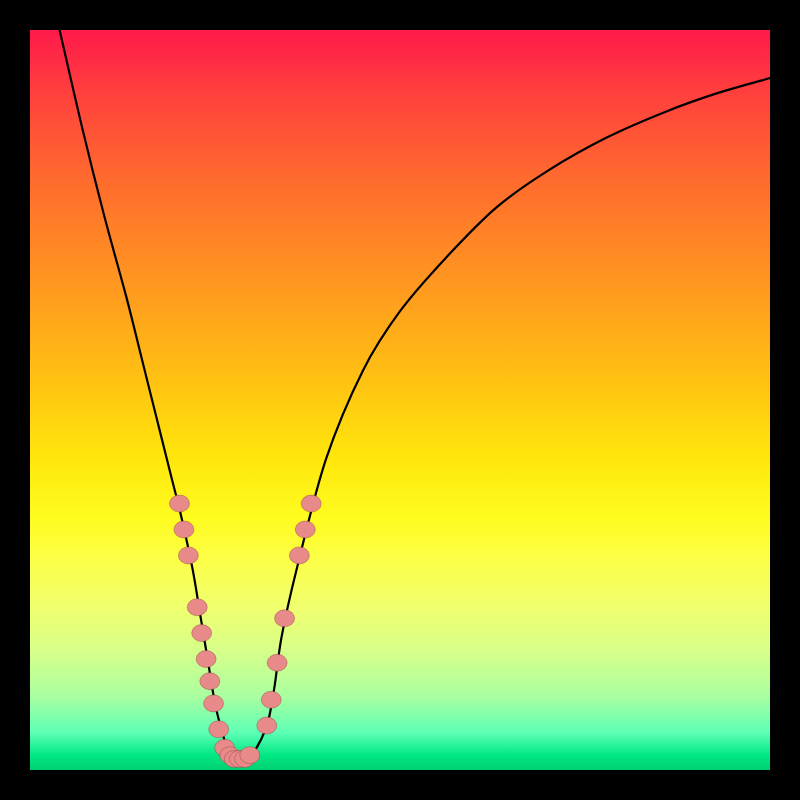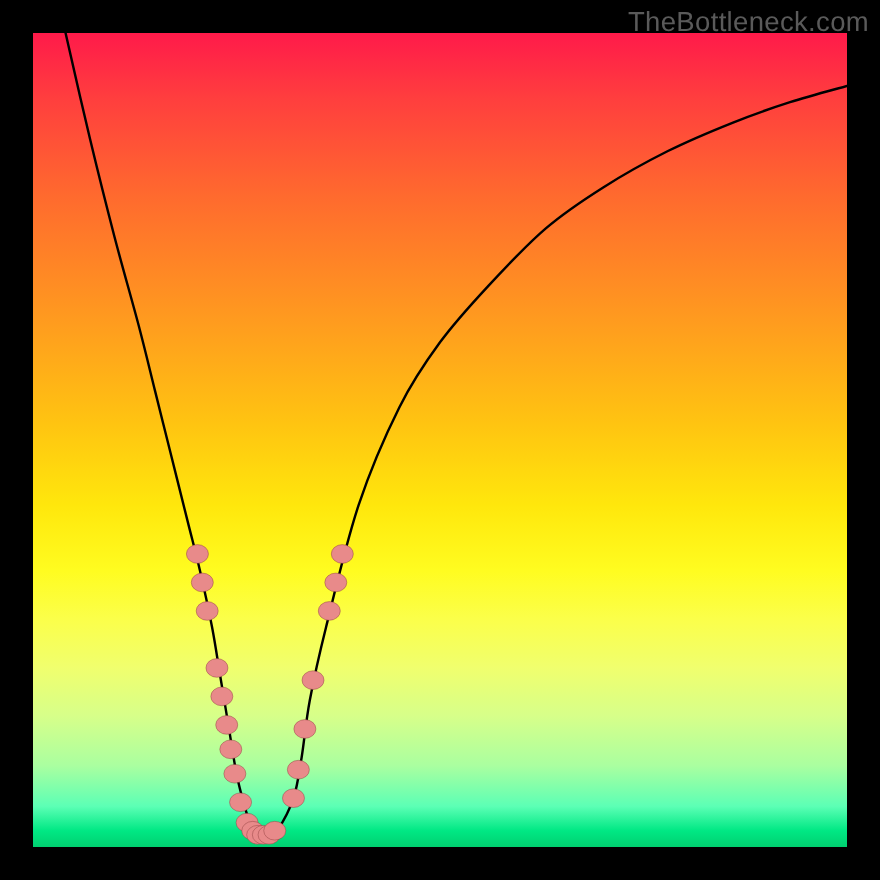--- a/index.html
+++ b/index.html
@@ -59,21 +59,20 @@
   svg.curve {
     position: absolute;
     inset: 0;
     z-index: 3;
   }
 </style>
 </head>
 <body>
 
 <div class="figure">
-  <div class="watermark">TheBottleneck.com</div>
 
   <div class="plot-area">
     <div class="gradient-bg"></div>
     <svg class="curve" viewBox="0 0 740 740" preserveAspectRatio="none">
       <path id="curve-path" fill="none" stroke="#000" stroke-width="2.2" stroke-linecap="round" stroke-linejoin="round" d="M 29.60 0.00 C 33.30 16.03, 44.40 65.37, 51.80 96.20 C 59.20 127.03, 66.60 156.63, 74.00 185.00 C 81.40 213.37, 90.03 242.97, 96.20 266.40 C 102.37 289.83, 106.07 305.87, 111.00 325.60 C 115.93 345.33, 120.87 365.07, 125.80 384.80 C 130.73 404.53, 136.28 426.73, 140.60 444.00 C 144.92 461.27, 148.00 472.37, 151.70 488.40 C 155.40 504.43, 159.72 524.17, 162.80 540.20 C 165.88 556.23, 167.73 569.80, 170.20 584.60 C 172.67 599.40, 175.13 614.20, 177.60 629.00 C 180.07 643.80, 182.53 661.07, 185.00 673.40 C 187.47 685.73, 189.93 694.37, 192.40 703.00 C 194.87 711.63, 197.33 720.88, 199.80 725.20 C 202.27 729.52, 204.73 728.28, 207.20 728.90 C 209.67 729.52, 212.13 729.52, 214.60 728.90 C 217.07 728.28, 218.30 730.75, 222.00 725.20 C 225.70 719.65, 233.10 706.70, 236.80 695.60 C 240.50 684.50, 241.73 673.40, 244.20 658.60 C 246.67 643.80, 247.90 626.53, 251.60 606.80 C 255.30 587.07, 259.00 569.80, 266.40 540.20 C 273.80 510.60, 284.90 462.50, 296.00 429.20 C 307.10 395.90, 320.67 365.07, 333.00 340.40 C 345.33 315.73, 356.43 299.70, 370.00 281.20 C 383.57 262.70, 398.37 246.67, 414.40 229.40 C 430.43 212.13, 448.93 192.40, 466.20 177.60 C 483.47 162.80, 499.50 152.32, 518.00 140.60 C 536.50 128.88, 557.47 117.17, 577.20 107.30 C 596.93 97.43, 617.90 88.80, 636.40 81.40 C 654.90 74.00, 670.93 68.45, 688.20 62.90 C 705.47 57.35, 731.37 50.57, 740.00 48.10"></path>
       <g id="marker-group">
           <ellipse cx="149.48" cy="473.60" rx="10" ry="8.5" fill="#e88a8a" stroke="#8a3a3a" stroke-width="0.4"></ellipse>
           <ellipse cx="153.92" cy="499.50" rx="10" ry="8.5" fill="#e88a8a" stroke="#8a3a3a" stroke-width="0.4"></ellipse>
           <ellipse cx="158.36" cy="525.40" rx="10" ry="8.5" fill="#e88a8a" stroke="#8a3a3a" stroke-width="0.4"></ellipse>
           <ellipse cx="167.24" cy="577.20" rx="10" ry="8.5" fill="#e88a8a" stroke="#8a3a3a" stroke-width="0.4"></ellipse>

